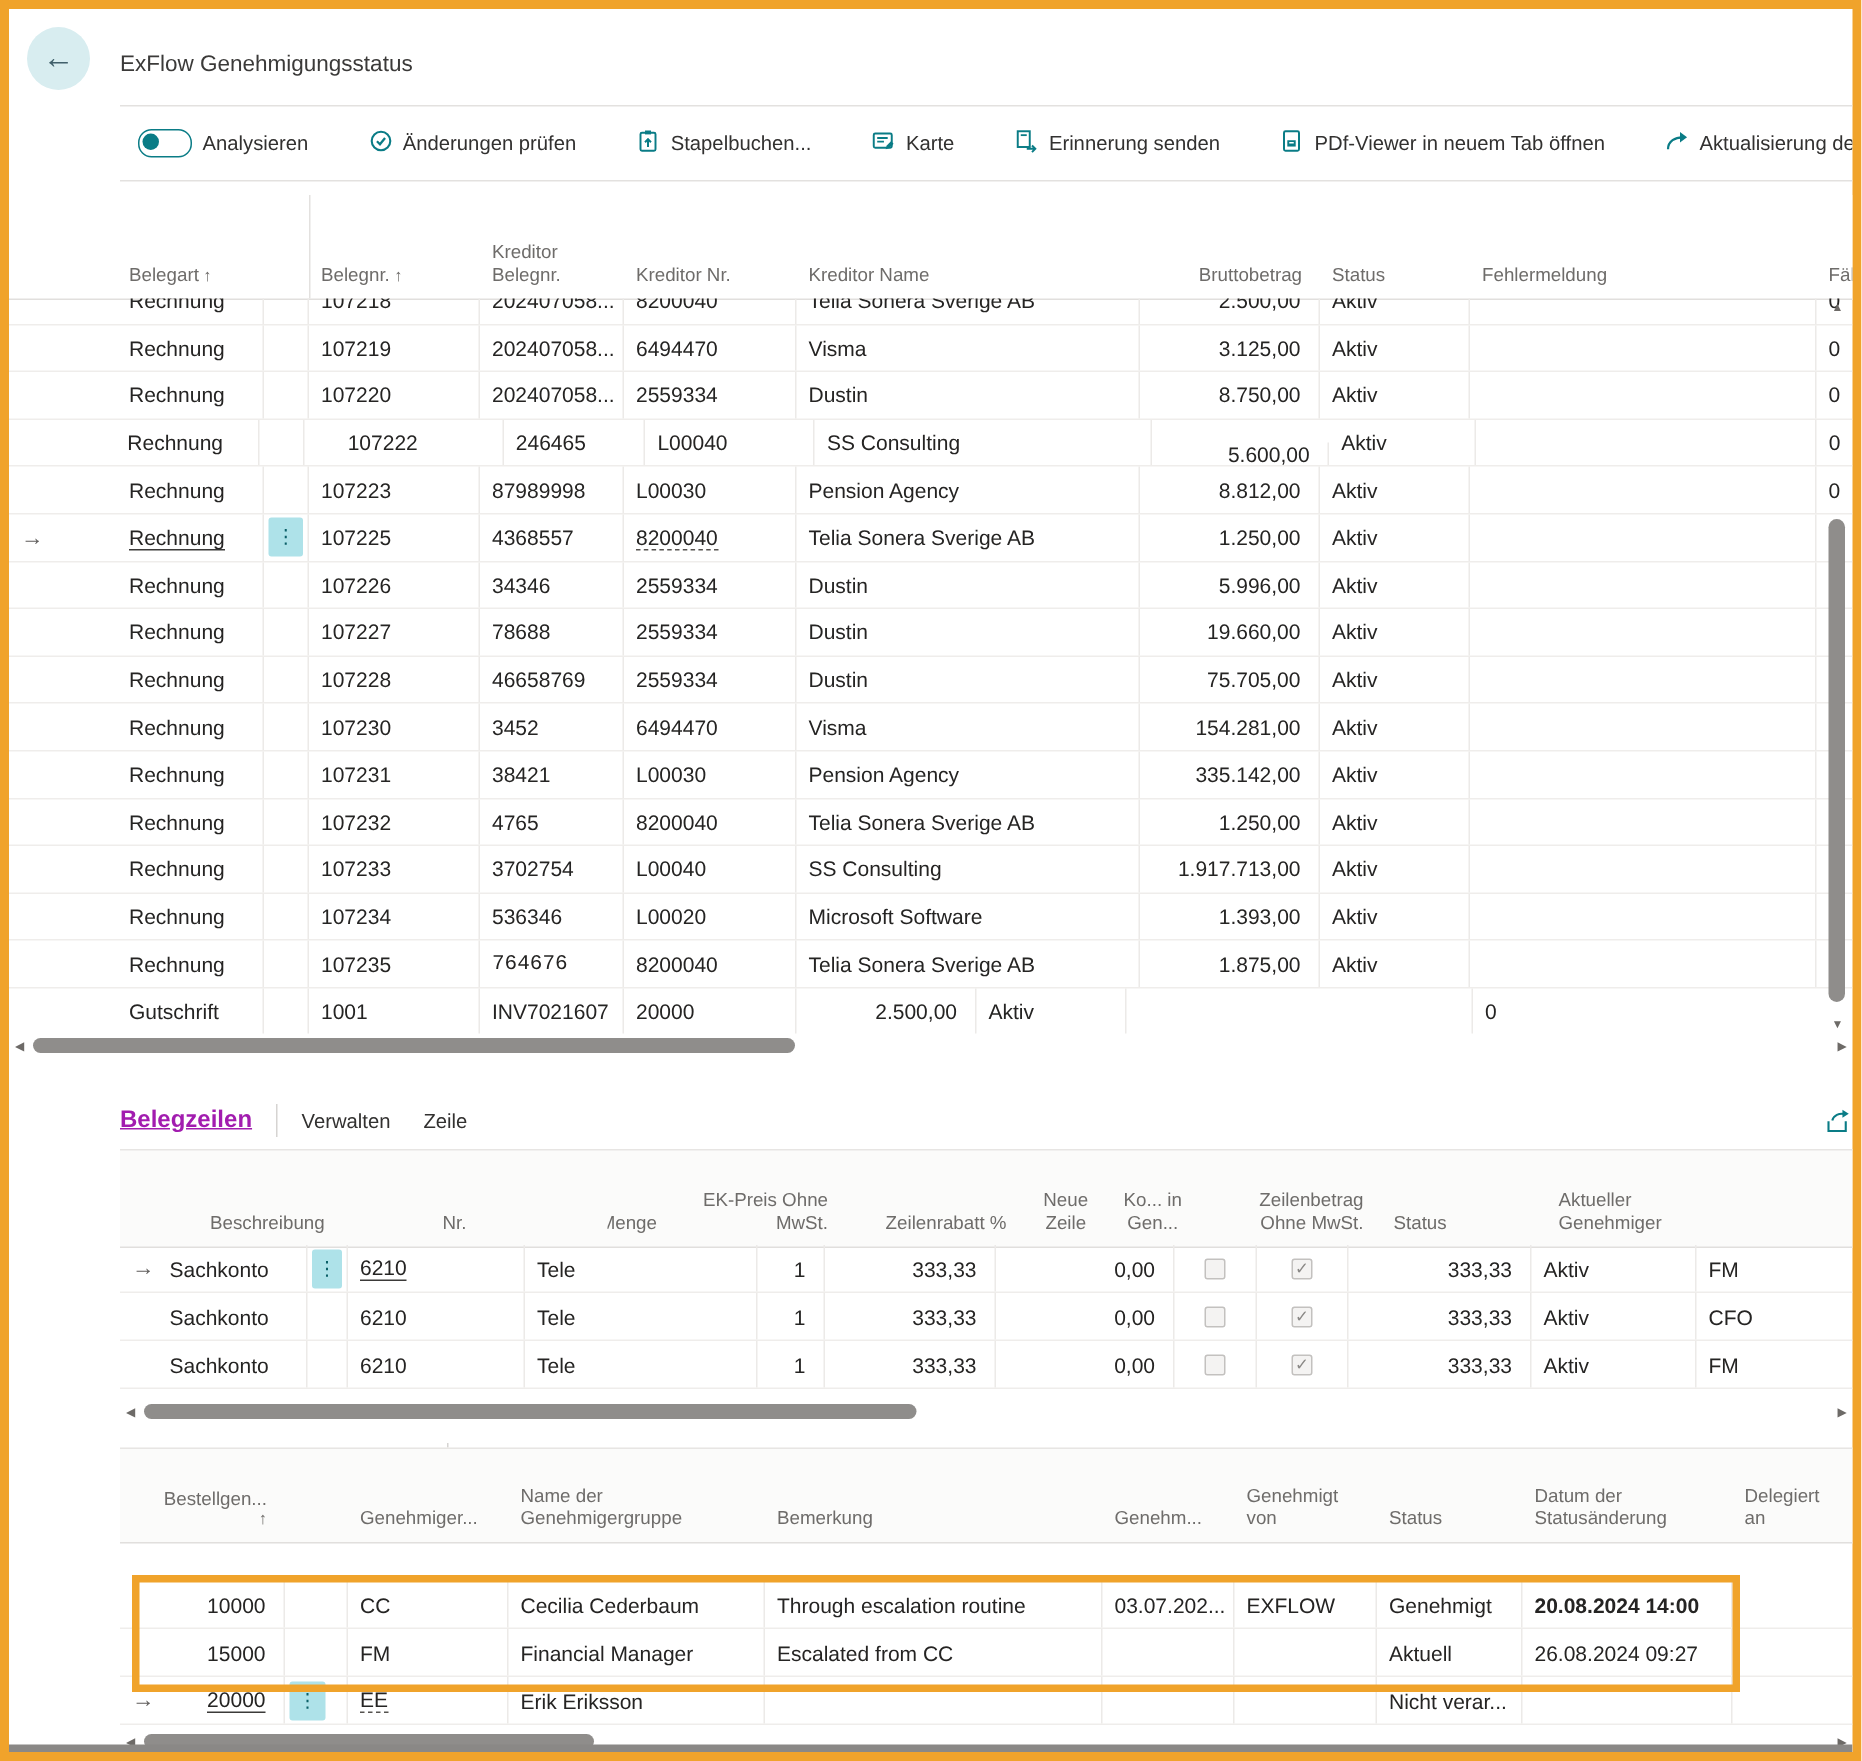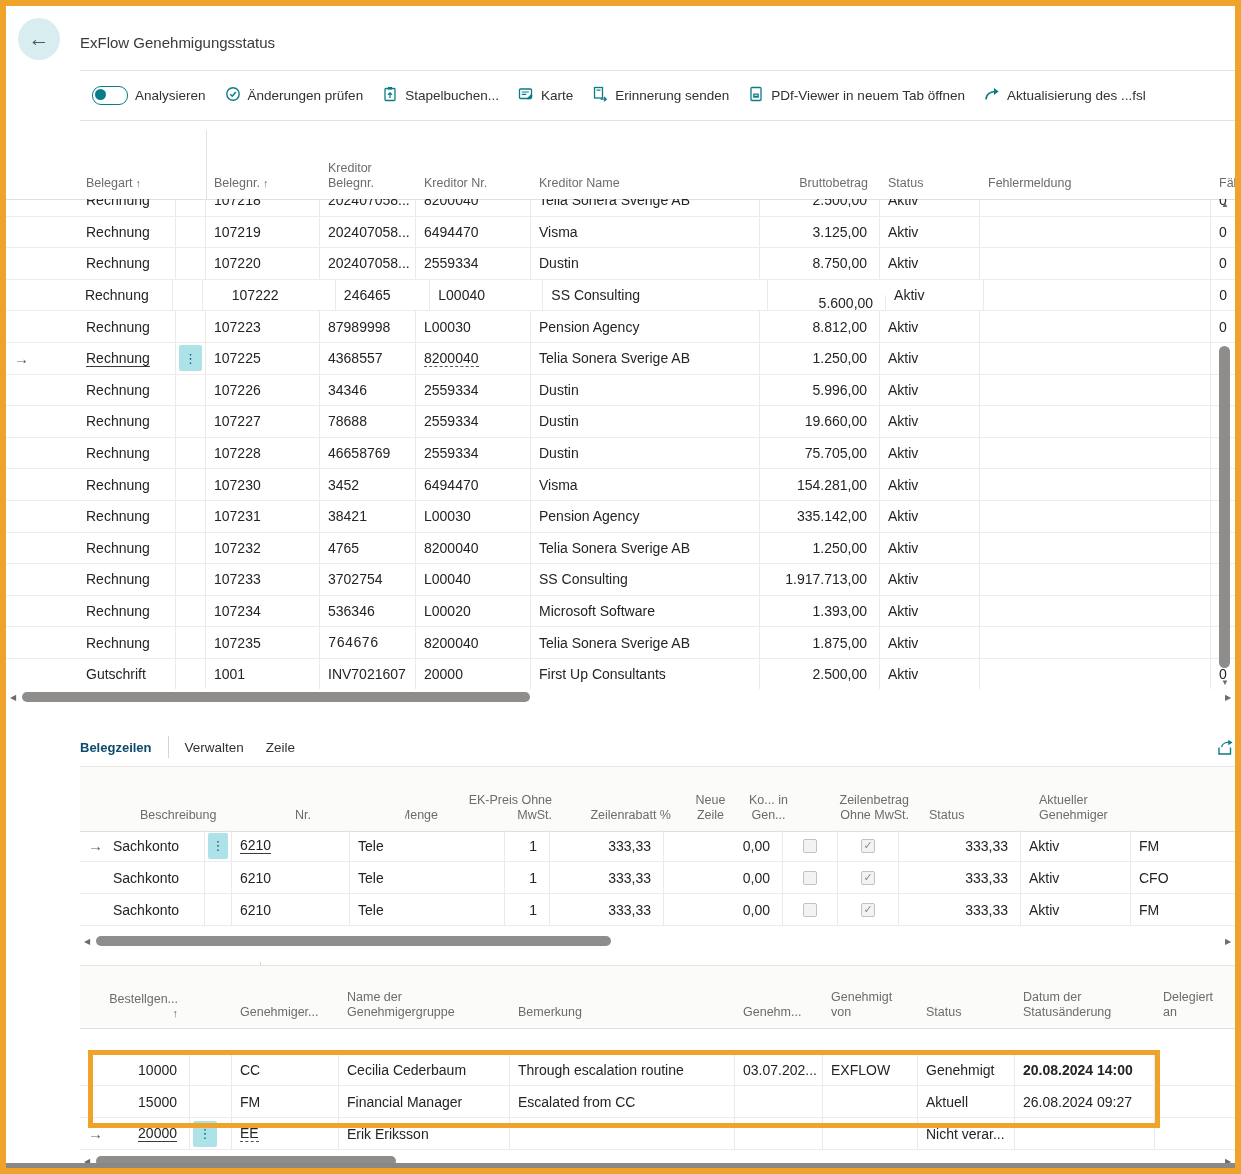--- a/index.html
+++ b/index.html
@@ -7,21 +7,21 @@
        font-family:"Liberation Sans","DejaVu Sans",sans-serif;color:#252423;overflow:hidden;}
   .abs{position:absolute;}
 
   
   .back-circle{left:12px;top:12px;width:42px;height:42px;border-radius:50%;background:#d8edf0;
                display:flex;align-items:center;justify-content:center;font-size:21px;color:#41606b;cursor:pointer;}
   .page-title{left:74px;top:28px;font-size:15px;color:#3b3a39;}
 
   
   .toolbar{left:74px;top:64px;right:0;height:49px;border-top:1px solid #e3e1df;border-bottom:1px solid #e3e1df;
-           display:flex;align-items:center;gap:19px;padding-left:12px;white-space:nowrap;overflow:hidden;}
+           display:flex;align-items:center;gap:40px;padding-left:12px;white-space:nowrap;overflow:hidden;}
   .tb-item{display:flex;align-items:center;gap:7px;font-size:13.5px;color:#323130;cursor:pointer;}
   .tb-item svg{flex:0 0 auto;}
   .toggle{width:34px;height:17px;border:1px solid #0a7c86;border-radius:9px;position:relative;background:#fff;}
   .toggle .knob{position:absolute;left:2px;top:2px;width:11px;height:11px;border-radius:50%;background:#0a7c86;}
 
   
   .hrow,.drow{display:flex;align-items:stretch;}
   .cell{box-sizing:border-box;padding:0 8px;display:flex;align-items:center;overflow:hidden;white-space:nowrap;
         border-right:1px solid #eceae8;font-size:14px;color:#252423;}
   .cell.noline{border-right:none;}
@@ -50,21 +50,21 @@
   
   .hscroll{height:14px;display:flex;align-items:center;}
   .hscroll .arr{width:14px;text-align:center;font-size:8px;color:#6d6a67;cursor:pointer;}
   .thumb{height:10px;border-radius:5px;background:#8f8d8b;cursor:pointer;}
   .vscroll{right:3px;top:194px;width:14px;height:492px;}
   .vscroll .arr{position:absolute;left:0;width:14px;text-align:center;font-size:8px;color:#6d6a67;cursor:pointer;}
   .vthumb{position:absolute;left:1px;width:11px;border-radius:6px;background:#8f8d8b;cursor:pointer;}
 
   
   .sec-title{display:flex;align-items:center;gap:0;}
-  .sec-title .t{font-size:13px;font-weight:700;color:#0c4a6e;}
+  .sec-title .t{font-size:16px;font-weight:700;color:#a21caf;text-decoration:underline;}
   .sec-title .sep{width:1px;height:22px;background:#d6d4d2;margin:0 16px;}
   .sec-title .mi{font-size:13.5px;color:#323130;margin-right:22px;cursor:pointer;}
   .share{margin-left:auto;cursor:pointer;display:flex;align-items:center;}
   .sec-head{background:#fbfbfa;border-top:1px solid #e7e5e3;border-bottom:1px solid #e1dfdd;display:flex;align-items:stretch;}
 
   .bz-title{left:74px;top:722px;width:1155px;height:38px;}
   .bz-head{left:74px;top:760px;width:1155px;height:64px;}
   .bz-rows{left:74px;top:824px;width:1155px;}
   .bz-scroll{left:74px;top:928px;width:1155px;}
 
@@ -651,23 +651,20 @@
         </div>
         <div class="cell" style="width: 30px; padding: 0px 3px;"></div>
         <div class="cell" style="width: 114px;">
           <span>1001</span>
         </div>
         <div class="cell" style="width: 96px;">
           <span>INV7021607</span>
         </div>
         <div class="cell" style="width: 115px;">
           <span>20000</span>
-        </div>
-        <div class="cell" style="width: 229px;">
-          <span>First Up Consultants</span>
         </div>
         <div class="cell r" style="width: 120px;">
           <span>2.500,00</span>
         </div>
         <div class="cell" style="width: 100px;">
           <span>Aktiv</span>
         </div>
         <div class="cell" style="width: 231px;">
           <span></span>
         </div>

